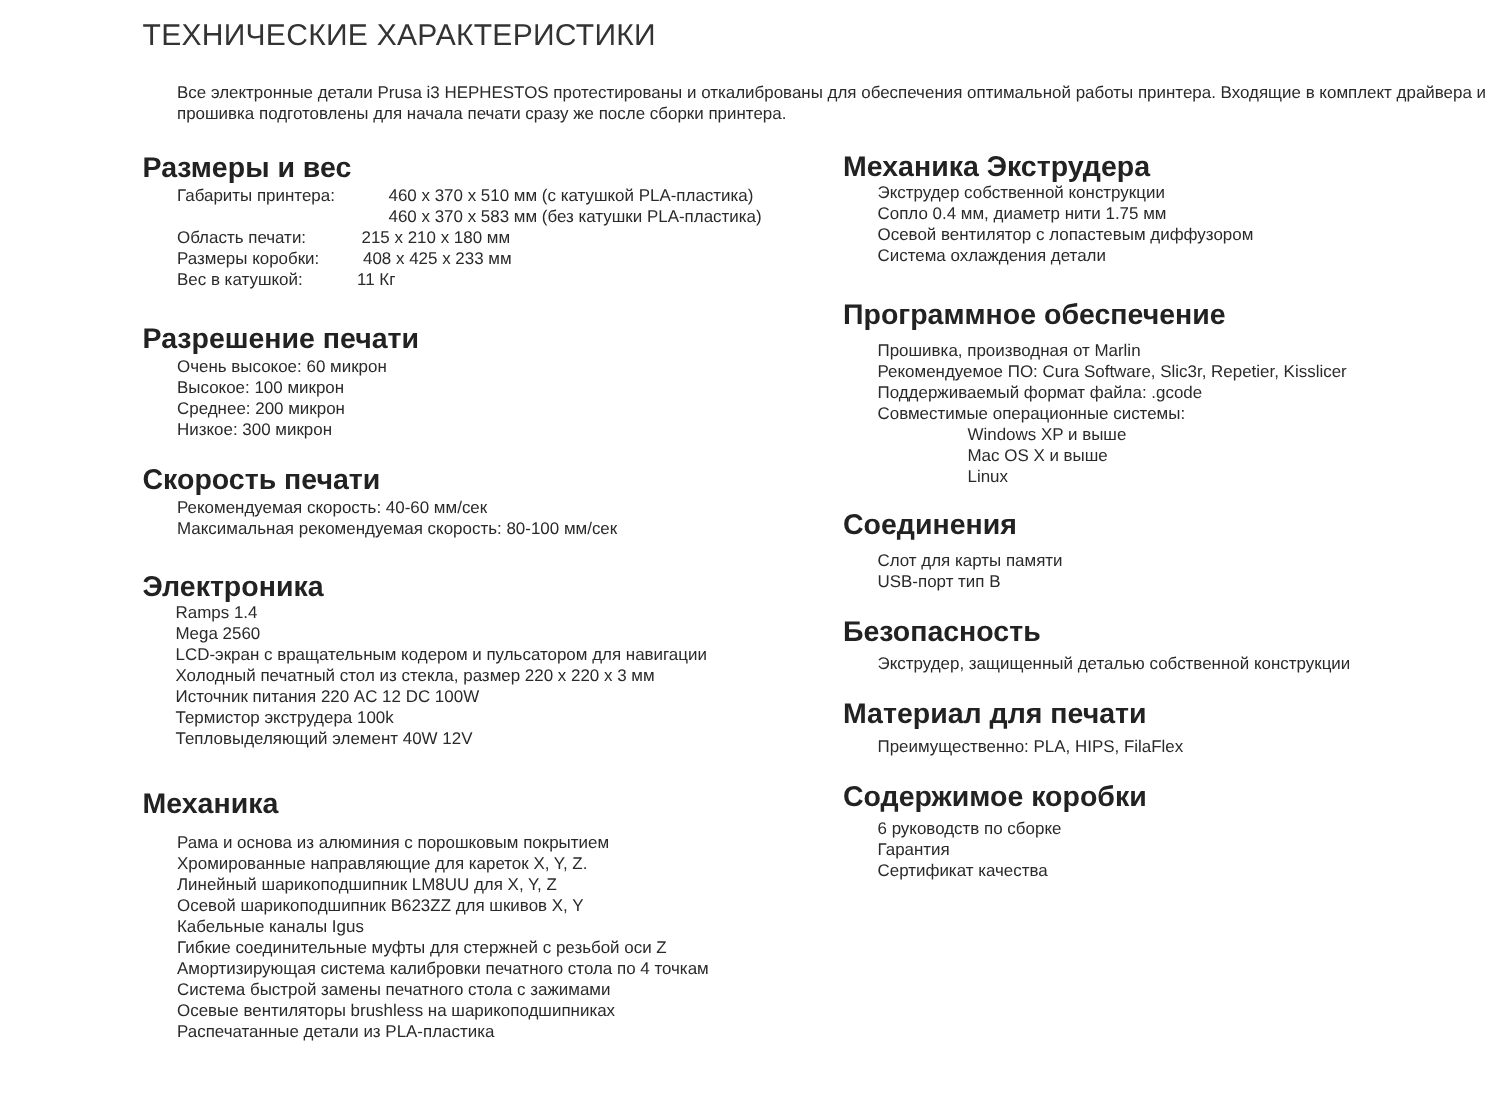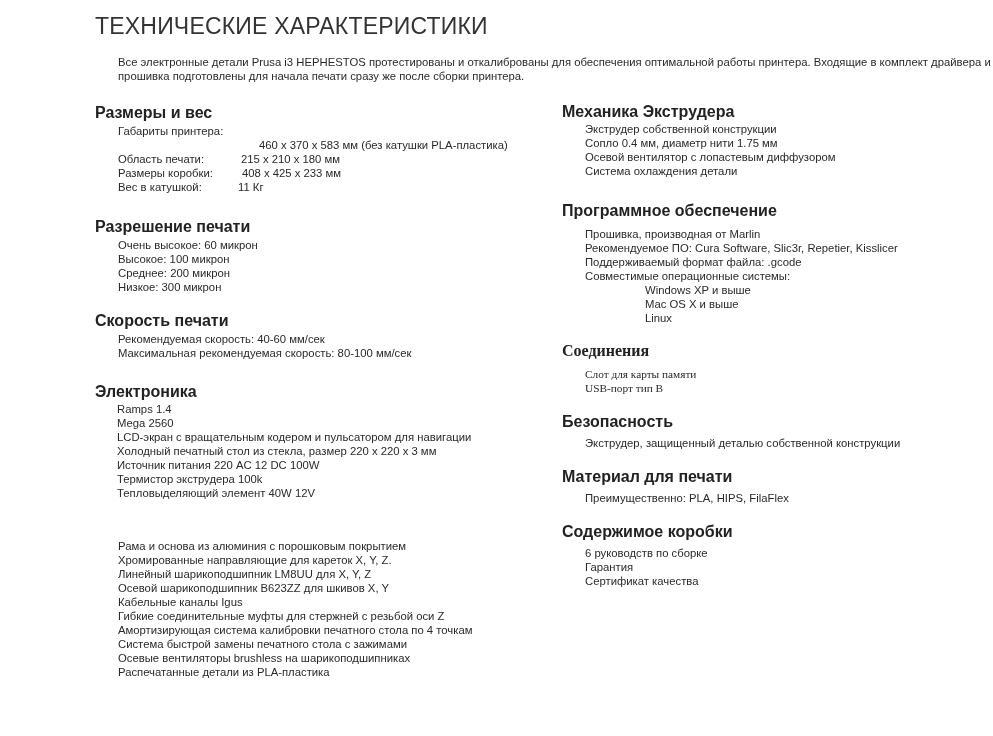--- a/index.html
+++ b/index.html
@@ -3,30 +3,30 @@
 <meta charset="utf-8">
 <style>
   html, body { margin: 0; padding: 0; background: #ffffff; }
   body {
     width: 993px; height: 736px; position: relative; overflow: hidden;
     font-family: "Liberation Sans", "DejaVu Sans", sans-serif;
     color: #2a2a2a;
   }
   .page-title {
     position: absolute; left: 95px; top: 13px;
-    font-size: 23px; font-weight: normal; color: #333333;
+    font-size: 20px; font-weight: normal; color: #333333;
     letter-spacing: 0.2px; margin: 0;
   }
   .intro {
     position: absolute; left: 118px; top: 55px; width: 880px;
     font-size: 11.3px; line-height: 14px; color: #2a2a2a; margin: 0;
   }
   .section { position: absolute; }
   .section h2 {
-    margin: 0; font-size: 16px; font-weight: bold; color: #222222;
+    margin: 0; font-size: 19px; font-weight: bold; color: #222222;
     line-height: 16px;
   }
   .section .items { margin-top: 3px; padding-left: 23px; }
   .section .item {
     font-size: 11.3px; line-height: 14px; color: #2a2a2a; white-space: nowrap;
   }
   .item.sub { padding-left: 60px; }
   .kv { display: flex; }
   .kv .k { display: inline-block; }
   .kv .v { display: inline-block; }
@@ -35,20 +35,21 @@
 <body>
 
 <h1 class="page-title">ТЕХНИЧЕСКИЕ ХАРАКТЕРИСТИКИ</h1>
 <p class="intro">Все электронные детали Prusa i3 HEPHESTOS протестированы и откалиброваны для обеспечения оптимальной работы принтера. Входящие в комплект драйвера и прошивка подготовлены для начала печати сразу же после сборки принтера.</p>
 
 <div class="section" style="left:95px; top:105px;">
   <h2>Размеры и вес</h2>
   <div class="items">
     <div class="item kv">
         <span class="k" style="width:141px">Габариты принтера:</span>
+        <span class="v">460 x 370 x 510 мм (с катушкой PLA-пластика)</span>
       </div>
     <div class="item kv">
         <span class="k" style="width:141px"></span>
         <span class="v">460 x 370 x 583 мм (без катушки PLA-пластика)</span>
       </div>
     <div class="item kv">
         <span class="k" style="width:123px">Область печати:</span>
         <span class="v">215 x 210 x 180 мм</span>
       </div>
     <div class="item kv">
@@ -87,20 +88,21 @@
     <div class="item">Mega 2560</div>
     <div class="item">LCD-экран с вращательным кодером и пульсатором для навигации</div>
     <div class="item">Холодный печатный стол из стекла, размер 220 x 220 x 3 мм</div>
     <div class="item">Источник питания 220 AC 12 DC 100W</div>
     <div class="item">Термистор экструдера 100k</div>
     <div class="item">Тепловыделяющий элемент 40W 12V</div>
   </div>
 </div>
 
 <div class="section" style="left:95px; top:529px;">
+  <h2>Механика</h2>
   <div class="items" style="margin-top:10px;">
     <div class="item">Рама и основа из алюминия с порошковым покрытием</div>
     <div class="item">Хромированные направляющие для кареток X, Y, Z.</div>
     <div class="item">Линейный шарикоподшипник LM8UU для X, Y, Z</div>
     <div class="item">Осевой шарикоподшипник B623ZZ для шкивов X, Y</div>
     <div class="item">Кабельные каналы Igus</div>
     <div class="item">Гибкие соединительные муфты для стержней с резьбой оси Z</div>
     <div class="item">Амортизирующая система калибровки печатного стола по 4 точкам</div>
     <div class="item">Система быстрой замены печатного стола с зажимами</div>
     <div class="item">Осевые вентиляторы brushless на шарикоподшипниках</div>
@@ -124,21 +126,21 @@
     <div class="item">Прошивка, производная от Marlin</div>
     <div class="item">Рекомендуемое ПО: Cura Software, Slic3r, Repetier, Kisslicer</div>
     <div class="item">Поддерживаемый формат файла: .gcode</div>
     <div class="item">Совместимые операционные системы:</div>
     <div class="item sub">Windows XP и выше</div>
     <div class="item sub">Mac OS X и выше</div>
     <div class="item sub">Linux</div>
   </div>
 </div>
 
-<div class="section" style="left:562px; top:343px;font-family:Liberation Serif, serif;">
+<div class="section" style="left:562px; top:343px;">
   <h2>Соединения</h2>
   <div class="items" style="margin-top:8px;">
     <div class="item">Слот для карты памяти</div>
     <div class="item">USB-порт тип B</div>
   </div>
 </div>
 
 <div class="section" style="left:562px; top:414px;">
   <h2>Безопасность</h2>
   <div class="items" style="margin-top:6px;text-align:center;">

